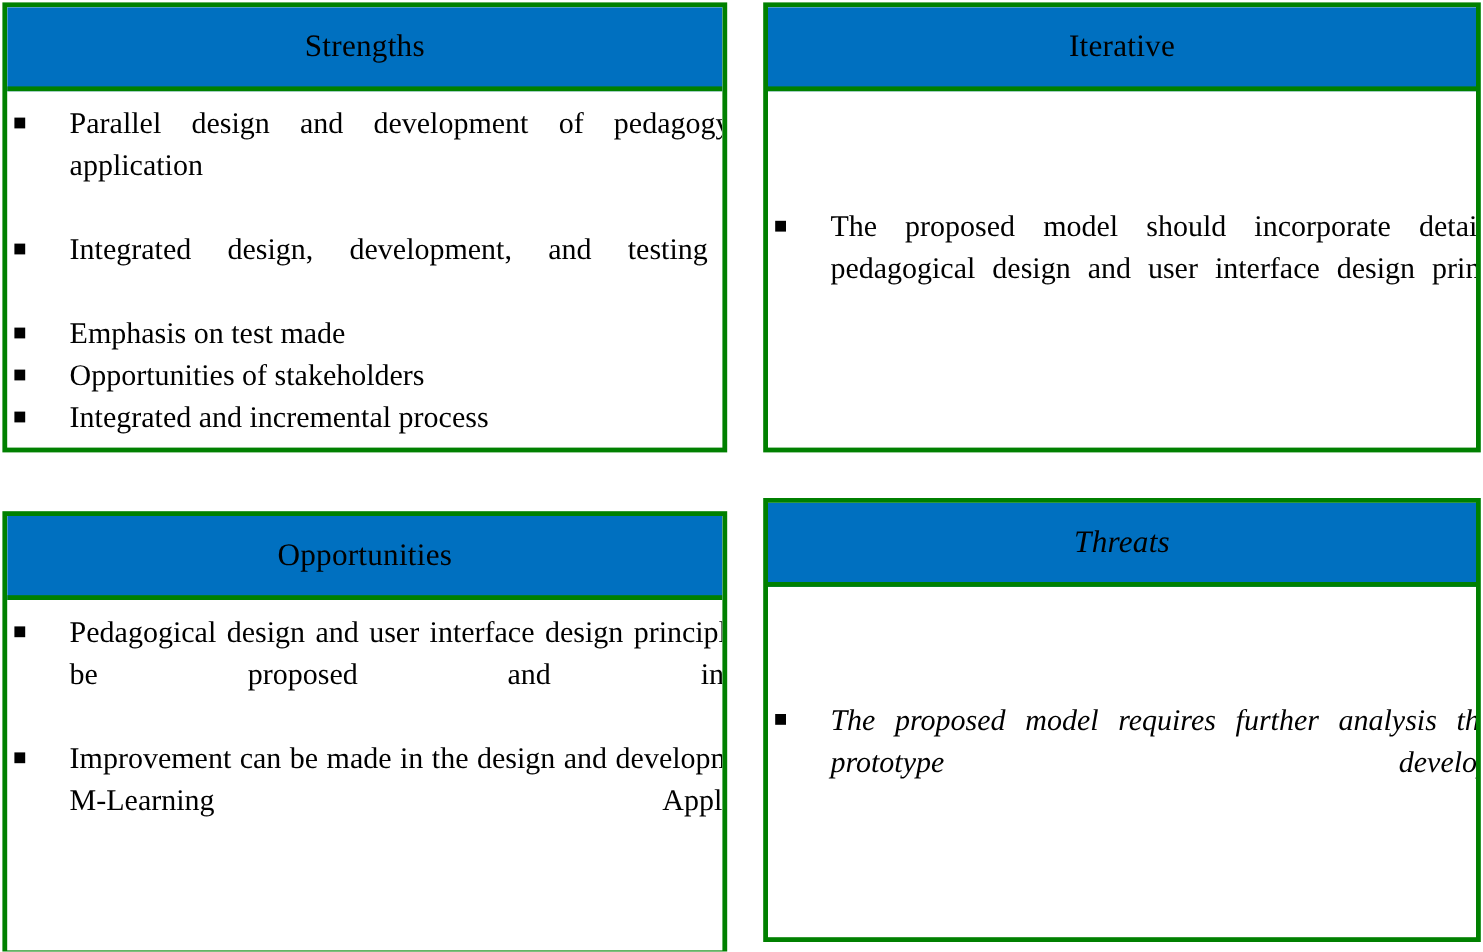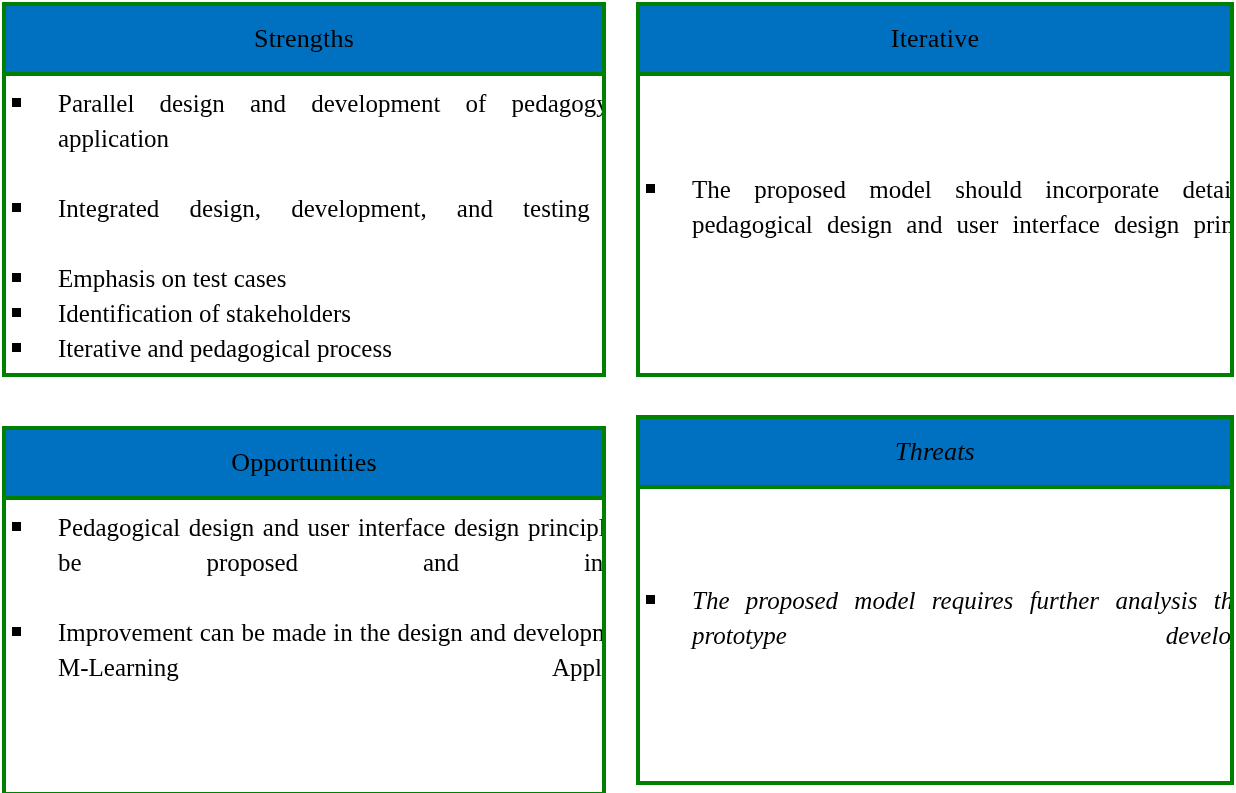--- a/index.html
+++ b/index.html
@@ -137,29 +137,29 @@
         <li class="bullet">
           <span class="bullet-marker"></span>
           <span class="bullet-text">Parallel design and development of pedagogy and application</span>
         </li>
         <li class="bullet">
           <span class="bullet-marker"></span>
           <span class="bullet-text">Integrated design, development, and testing steps</span>
         </li>
         <li class="bullet">
           <span class="bullet-marker"></span>
-          <span class="bullet-text no-stretch">Emphasis on test cases</span>
-        </li>
-        <li class="bullet">
-          <span class="bullet-marker"></span>
-          <span class="bullet-text no-stretch">Identification of stakeholders</span>
-        </li>
-        <li class="bullet">
-          <span class="bullet-marker"></span>
-          <span class="bullet-text no-stretch">Iterative and pedagogical process</span>
+          <span class="bullet-text no-stretch">Emphasis on test made</span>
+        </li>
+        <li class="bullet">
+          <span class="bullet-marker"></span>
+          <span class="bullet-text no-stretch">Opportunities of stakeholders</span>
+        </li>
+        <li class="bullet">
+          <span class="bullet-marker"></span>
+          <span class="bullet-text no-stretch">Integrated and incremental process</span>
         </li>
       </ul>
     </div>
   </section>
 
   <section class="quadrant q-weaknesses">
     <div class="quadrant-header">
       <span class="quadrant-title">Iterative</span>
     </div>
     <div class="quadrant-body centered">

